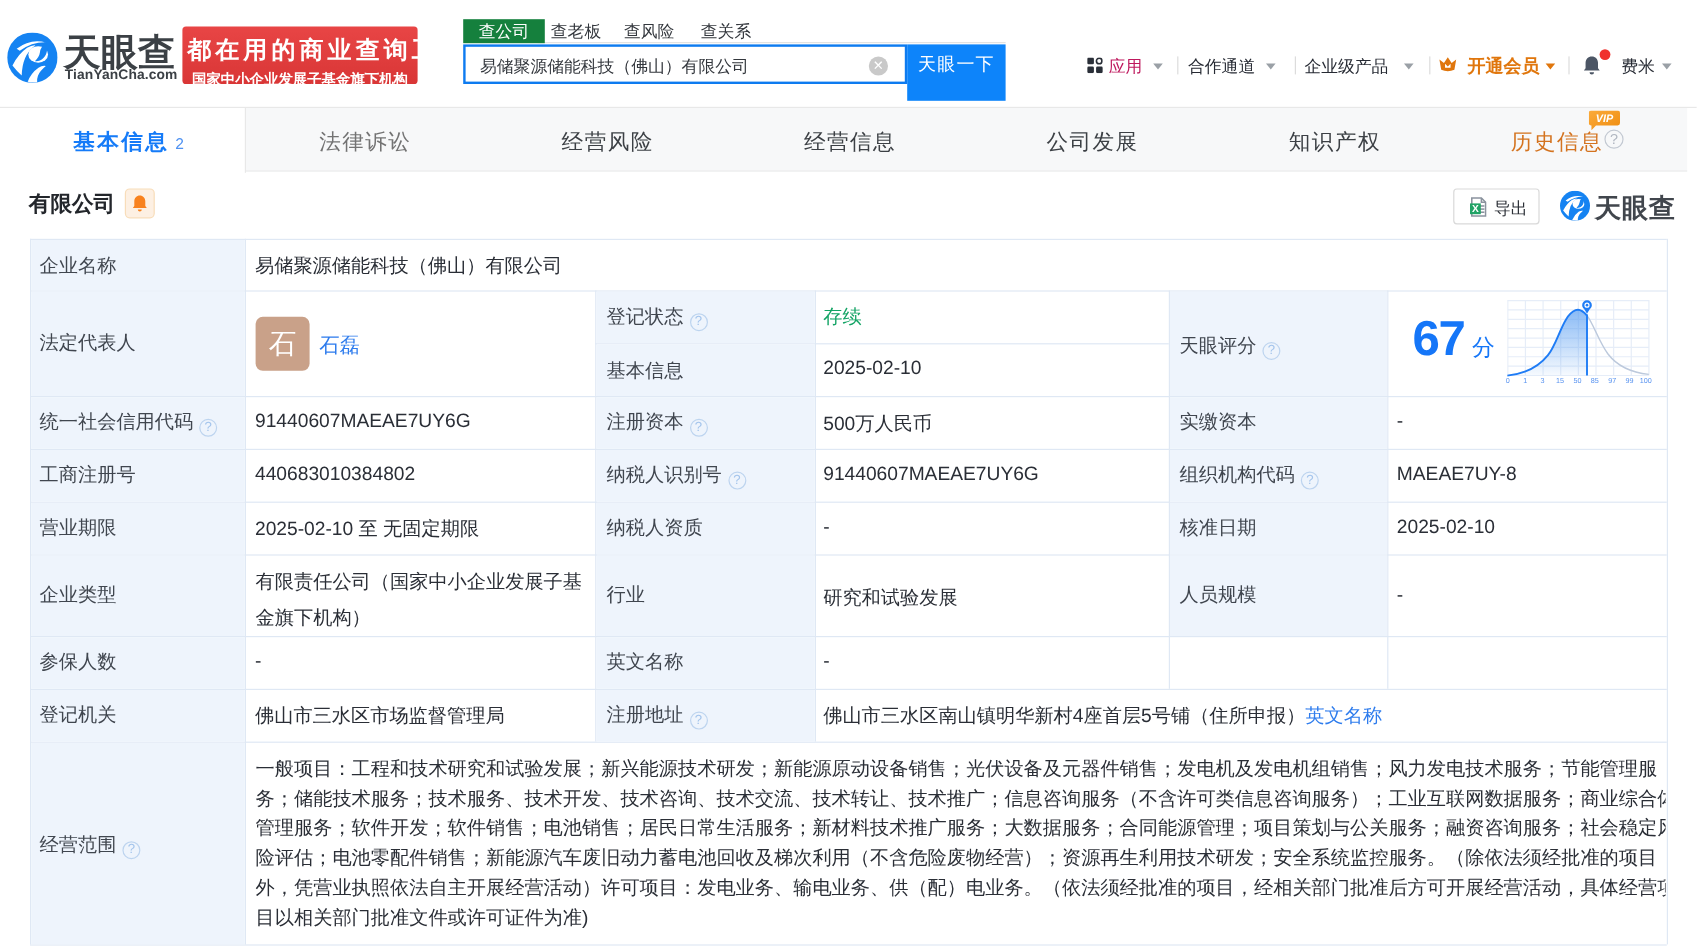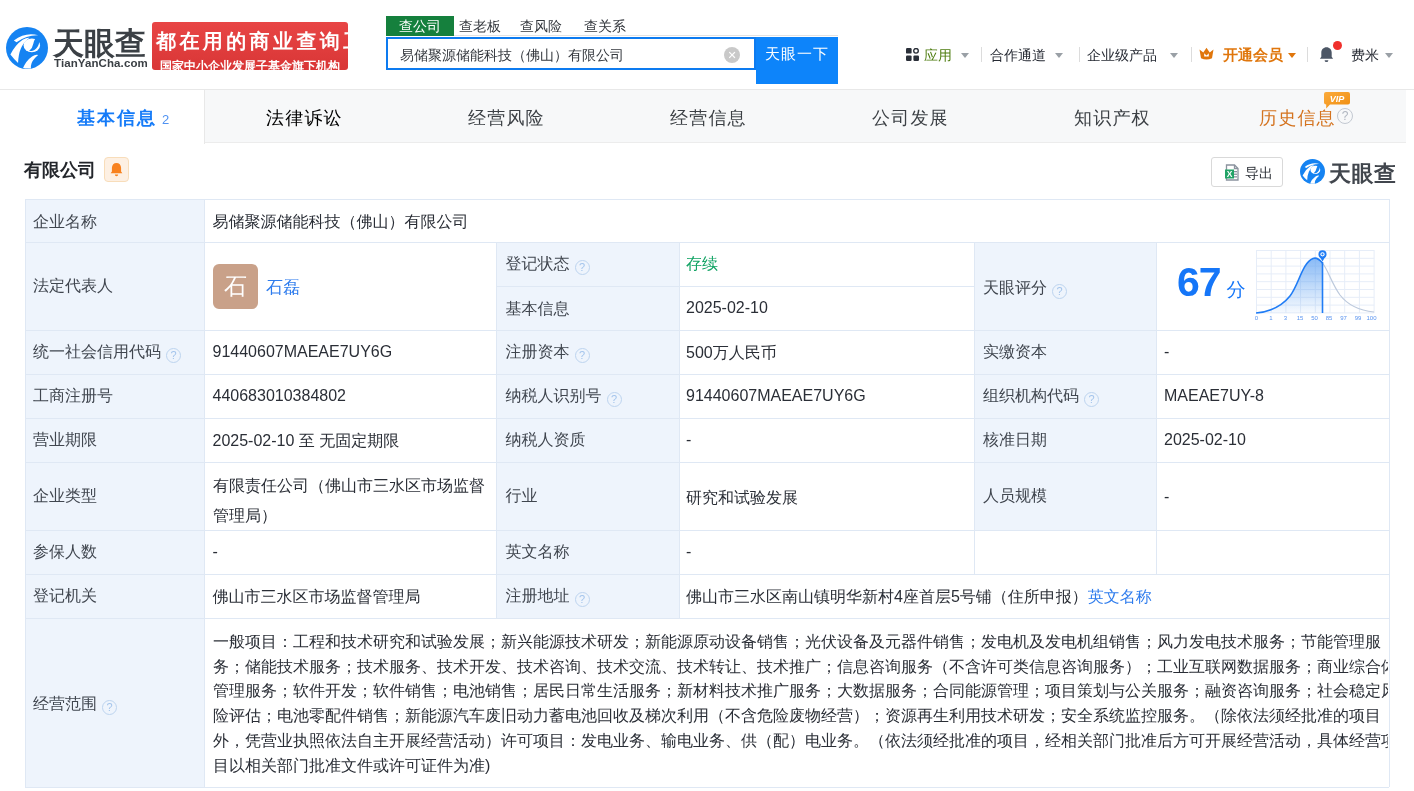--- a/index.html
+++ b/index.html
@@ -37,21 +37,21 @@
 <div style="position:absolute;left:12px;top:8px;font-size:14px;color:#33373d">易储聚源储能科技（佛山）有限公司</div>
 <div style="position:absolute;right:14px;top:8px;width:16px;height:16px;border-radius:50%;background:#c9c9c9;color:#fff;text-align:center;line-height:16px;font-size:11px">✕</div>
 </div>
 <div class="a" style="left:756px;top:37px;width:82px;height:47px;background:#0d84fa;color:#fff;font-size:15px;text-align:center;line-height:33px;letter-spacing:1px">天眼一下</div>
 <svg class="a" style="left:906px;top:48px" width="13" height="13" viewBox="0 0 13 13">
 <rect x="0" y="0" width="5.6" height="5.6" rx="1.2" fill="#2a2f38"></rect>
 <circle cx="10" cy="2.8" r="2.3" fill="none" stroke="#2a2f38" stroke-width="1.4"></circle>
 <rect x="0" y="7.4" width="5.6" height="5.6" rx="1.2" fill="#2a2f38"></rect>
 <rect x="7.4" y="7.4" width="5.6" height="5.6" rx="1.2" fill="#2a2f38"></rect>
 </svg>
-<div class="a" style="left:924px;top:46.5px;font-size:14px;color:#4d7c0f;white-space:nowrap;text-align:center;">应用</div>
+<div class="a" style="left:924px;top:46.5px;font-size:14px;color:#be185d;white-space:nowrap;text-align:center;">应用</div>
 <div class="a" style="left:961px;top:52.5px;width:0;height:0;border-left:4.5px solid transparent;border-right:4.5px solid transparent;border-top:5.5px solid #9aa0a6"></div>
 <div class="a" style="left:981px;top:47px;width:1px;height:15px;background:#dcdcdc"></div>
 <div class="a" style="left:990px;top:46.5px;font-size:14px;color:#262a33;white-space:nowrap;">合作通道</div>
 <div class="a" style="left:1055px;top:52.5px;width:0;height:0;border-left:4.5px solid transparent;border-right:4.5px solid transparent;border-top:5.5px solid #9aa0a6"></div>
 <div class="a" style="left:1079px;top:47px;width:1px;height:15px;background:#dcdcdc"></div>
 <div class="a" style="left:1087px;top:46.5px;font-size:14px;color:#262a33;white-space:nowrap;">企业级产品</div>
 <div class="a" style="left:1170px;top:52.5px;width:0;height:0;border-left:4.5px solid transparent;border-right:4.5px solid transparent;border-top:5.5px solid #9aa0a6"></div>
 <div class="a" style="left:1191px;top:47px;width:1px;height:15px;background:#dcdcdc"></div>
 <svg class="a" style="left:1199px;top:47px" width="15" height="14" viewBox="0 0 15 14">
 <path d="M0.5,2.5 L4.3,5.5 L7.5,0.8 L10.7,5.5 L14.5,2.5 L13,11.2 Q7.5,13.6 2,11.2 Z" fill="#e0760c"></path>
@@ -63,22 +63,22 @@
 <svg class="a" style="left:1318px;top:46px" width="17" height="17" viewBox="0 0 18 18">
 <path d="M9,1.2 C12.2,1.2 14.5,3.6 14.5,7 L14.5,11.5 L16,13.5 L2,13.5 L3.5,11.5 L3.5,7 C3.5,3.6 5.8,1.2 9,1.2 Z" fill="#4c5665"></path>
 <path d="M7,15 a2,2 0 0 0 4,0 Z" fill="#4c5665"></path>
 </svg>
 <div class="a" style="left:1333px;top:41px;width:9px;height:9px;border-radius:50%;background:#f0302c"></div>
 <div class="a" style="left:1351px;top:46.5px;font-size:14px;color:#262a33;white-space:nowrap;">费米</div>
 <div class="a" style="left:1385px;top:52.5px;width:0;height:0;border-left:4.5px solid transparent;border-right:4.5px solid transparent;border-top:5.5px solid #9aa0a6"></div>
 <div class="a" style="left:0;top:89px;width:1414px;height:1px;background:#e8e8e8"></div>
 <div class="a" style="left:0;top:90px;width:1406px;height:53px;background:#f7f8f9;border-bottom:1px solid #ececec"></div>
 <div class="a" style="left:0;top:90px;width:205px;height:54px;background:#fff;border-right:1px solid #e8e8e8"></div>
-<div class="a" style="left:77px;top:106px;font-size:18px;letter-spacing:2px;font-weight:bold;color:#157bf8">基本信息<span style="font-weight:normal;font-size:13px;color:#4f92f2;margin-left:5px">2</span></div>
-<div class="a" style="left:266px;top:106px;font-size:18px;letter-spacing:1.2px;color:#000000">法律诉讼</div>
+<div class="a" style="left:61px;top:106px;font-size:18px;letter-spacing:2px;font-weight:bold;color:#157bf8">基本信息<span style="font-weight:normal;font-size:13px;color:#4f92f2;margin-left:5px">2</span></div>
+<div class="a" style="left:266px;top:106px;font-size:18px;letter-spacing:1.2px;color:#737373">法律诉讼</div>
 <div class="a" style="left:468px;top:106px;font-size:18px;letter-spacing:1.2px;color:#3c4045">经营风险</div>
 <div class="a" style="left:670px;top:106px;font-size:18px;letter-spacing:1.2px;color:#3c4045">经营信息</div>
 <div class="a" style="left:872px;top:106px;font-size:18px;letter-spacing:1.2px;color:#3c4045">公司发展</div>
 <div class="a" style="left:1074px;top:106px;font-size:18px;letter-spacing:1.2px;color:#3c4045">知识产权</div>
 <div class="a" style="left:1259px;top:106px;font-size:18px;letter-spacing:1.2px;color:#d4731f">历史信息</div>
 <span class="qg a" style="left:1337px;top:108px">?</span>
 <svg class="a" style="left:1324px;top:92px" width="27" height="18" viewBox="0 0 27 18">
 <defs>
       <linearGradient id="vg" x1="0" y1="0" x2="1" y2="1">
         <stop offset="0" stop-color="#fbab3c"></stop>
@@ -231,19 +231,19 @@
 <div class="a" style="left:1363.5px;top:315px;width:16px;text-align:center;font-size:6px;color:#5a94f0">100</div>
 <div class="a val" style="left:212.5px;top:343px;white-space:nowrap;">91440607MAEAE7UY6G</div>
 <div class="a val" style="left:686px;top:343px;white-space:nowrap;">500万人民币</div>
 <div class="a val" style="left:1164px;top:343px;white-space:nowrap;">-</div>
 <div class="a val" style="left:212.5px;top:387px;white-space:nowrap;">440683010384802</div>
 <div class="a val" style="left:686px;top:387px;white-space:nowrap;">91440607MAEAE7UY6G</div>
 <div class="a val" style="left:1164px;top:387px;white-space:nowrap;">MAEAE7UY-8</div>
 <div class="a val" style="left:212.5px;top:431px;white-space:nowrap;">2025-02-10 至 无固定期限</div>
 <div class="a val" style="left:686px;top:431px;white-space:nowrap;">-</div>
 <div class="a val" style="left:1164px;top:431px;white-space:nowrap;">2025-02-10</div>
-<div class="a val" style="left:213px;top:471px;width:278px;line-height:30px">有限责任公司（佛山市三水区市场监督管理局）</div>
+<div class="a val" style="left:213px;top:471px;width:278px;line-height:30px">有限责任公司（国家中小企业发展子基金旗下机构）</div>
 <div class="a val" style="left:686px;top:488px;white-space:nowrap;">研究和试验发展</div>
 <div class="a val" style="left:1164px;top:488px;white-space:nowrap;">-</div>
 <div class="a val" style="left:212.5px;top:543px;white-space:nowrap;">-</div>
 <div class="a val" style="left:686px;top:543px;white-space:nowrap;">-</div>
 <div class="a val" style="left:212.5px;top:587px;white-space:nowrap;">佛山市三水区市场监督管理局</div>
 <div class="a val" style="left:686px;top:587px;white-space:nowrap;">佛山市三水区南山镇明华新村4座首层5号铺（住所申报）<span style="color:#2e7ced;margin-left:0px">英文名称</span></div>
 <div class="a val" style="left:213px;top:630px;width:1175px;line-height:24.7px;white-space:nowrap;overflow:hidden">一般项目：工程和技术研究和试验发展；新兴能源技术研发；新能源原动设备销售；光伏设备及元器件销售；发电机及发电机组销售；风力发电技术服务；节能管理服<br>务；储能技术服务；技术服务、技术开发、技术咨询、技术交流、技术转让、技术推广；信息咨询服务（不含许可类信息咨询服务）；工业互联网数据服务；商业综合体<br>管理服务；软件开发；软件销售；电池销售；居民日常生活服务；新材料技术推广服务；大数据服务；合同能源管理；项目策划与公关服务；融资咨询服务；社会稳定风<br>险评估；电池零配件销售；新能源汽车废旧动力蓄电池回收及梯次利用（不含危险废物经营）；资源再生利用技术研发；安全系统监控服务。（除依法须经批准的项目<br>外，凭营业执照依法自主开展经营活动）许可项目：发电业务、输电业务、供（配）电业务。（依法须经批准的项目，经相关部门批准后方可开展经营活动，具体经营项<br>目以相关部门批准文件或许可证件为准)</div>
 </body></html>

